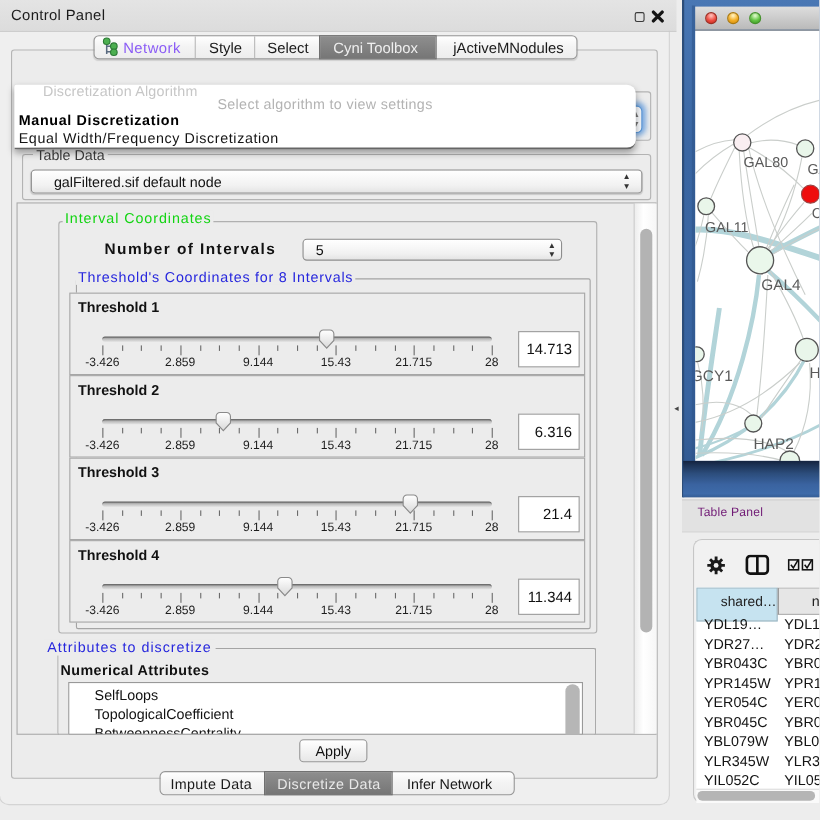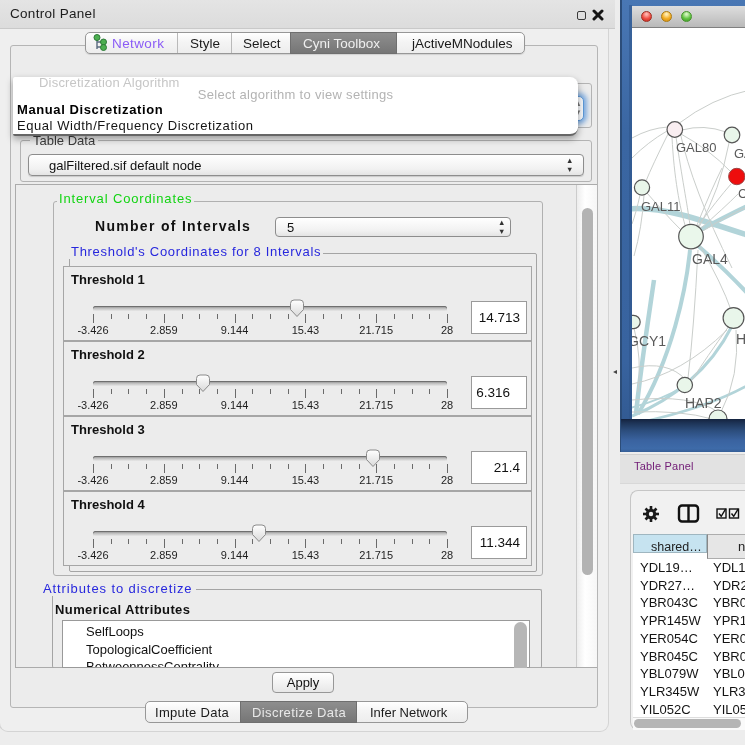--- a/index.html
+++ b/index.html
@@ -199,21 +199,21 @@
 
   <g fill="none" stroke="#111" stroke-width="1.4">
     <rect x="75" y="5" width="9" height="9"></rect>
     <rect x="87.5" y="5" width="9" height="9"></rect>
     <path d="M 77,9.5 l 2.2,2.8 l 4.5,-7.5"></path>
     <path d="M 89.5,9.5 l 2.2,2.8 l 4.5,-7.5"></path>
   </g>
 </svg>
 
 <div class="abs tb" style="left:633px;top:534px;width:112px;height:184px;background:#fff;overflow:hidden;">
-  <div style="position:absolute;left:0;top:0;width:74px;height:19px;background:#c6e3f0;border:1px solid #9fb6c0;box-sizing:border-box;text-align:left;font-size:12.5px;color:#222;line-height:24px;padding-left:17px;">shared…</div>
+  <div style="position:absolute;left:0;top:0;width:74px;height:31px;background:#c6e3f0;border:1px solid #9fb6c0;box-sizing:border-box;text-align:right;font-size:12.5px;color:#222;line-height:24px;padding-left:17px;">shared…</div>
   <div style="position:absolute;left:74px;top:0;width:80px;height:25px;background:#e6e6e6;border:1px solid #adadad;border-left:1px solid #888;box-sizing:border-box;font-size:13px;color:#222;line-height:24px;padding-left:30px;">na</div>
   <div style="position:absolute;left:7px;top:25px;font-size:13px;color:#141414;line-height:17.7px;white-space:pre;">YDL19…
 YDR27…
 YBR043C
 YPR145W
 YER054C
 YBR045C
 YBL079W
 YLR345W
 YIL052C</div>
@@ -305,21 +305,21 @@
       <div style="position:absolute;left:353.0px;top:57px;width:60px;text-align:center;font-size:11px;color:#1d1d1d;">28</div>
       <svg style="position:absolute;left:130.7px;top:32px;" width="16" height="19" viewBox="0 0 16 19">
         <defs>
           <linearGradient id="g341" x1="0" y1="0" x2="0" y2="1">
             <stop offset="0" stop-color="#ffffff"></stop>
             <stop offset="1" stop-color="#d9d9d9"></stop>
           </linearGradient>
         </defs>
         <path d="M 1.5,4.5 A 3.5,3.5 0 0 1 5,1 L 11,1 A 3.5,3.5 0 0 1 14.5,4.5 L 14.5,10.5 L 8,17.5 L 1.5,10.5 Z" fill="url(#g341)" stroke="#8a8a8a" stroke-width="1"></path>
       </svg>
-      <div style="position:absolute;left:407px;top:34px;width:56px;height:33px;border:1px solid #9a9a9a;background:#fff;box-sizing:border-box;font-size:13.5px;color:#111;text-align:right;line-height:31px;padding-right:16px;">6.316</div>
+      <div style="position:absolute;left:407px;top:34px;width:56px;height:33px;border:1px solid #9a9a9a;background:#fff;box-sizing:border-box;font-size:13.5px;color:#111;text-align:right;line-height:31px;padding-right:6px;">6.316</div>
     </div>
     <div class="abs tb" style="left:63px;top:416px;width:469px;height:75px;border:1px solid #a6a6a6;background:#ececec;">
       <div style="position:absolute;left:7px;top:5px;font-size:13px;font-weight:bold;color:#111;">Threshold 3</div>
       <div style="position:absolute;left:29px;top:39px;width:354px;height:5px;border-radius:3px;background:linear-gradient(#828282,#bdbdbd 45%,#e8e8e8);box-shadow:inset 0 1px 0 #6f6f6f;"></div>
       <div style="position:absolute;left:29.0px;top:47px;width:1px;height:9px;background:#6a6a6a;"></div>
       <div style="position:absolute;left:46.7px;top:47px;width:1px;height:5px;background:#6a6a6a;"></div>
       <div style="position:absolute;left:64.4px;top:47px;width:1px;height:5px;background:#6a6a6a;"></div>
       <div style="position:absolute;left:82.1px;top:47px;width:1px;height:5px;background:#6a6a6a;"></div>
       <div style="position:absolute;left:99.8px;top:47px;width:1px;height:9px;background:#6a6a6a;"></div>
       <div style="position:absolute;left:117.5px;top:47px;width:1px;height:5px;background:#6a6a6a;"></div>

